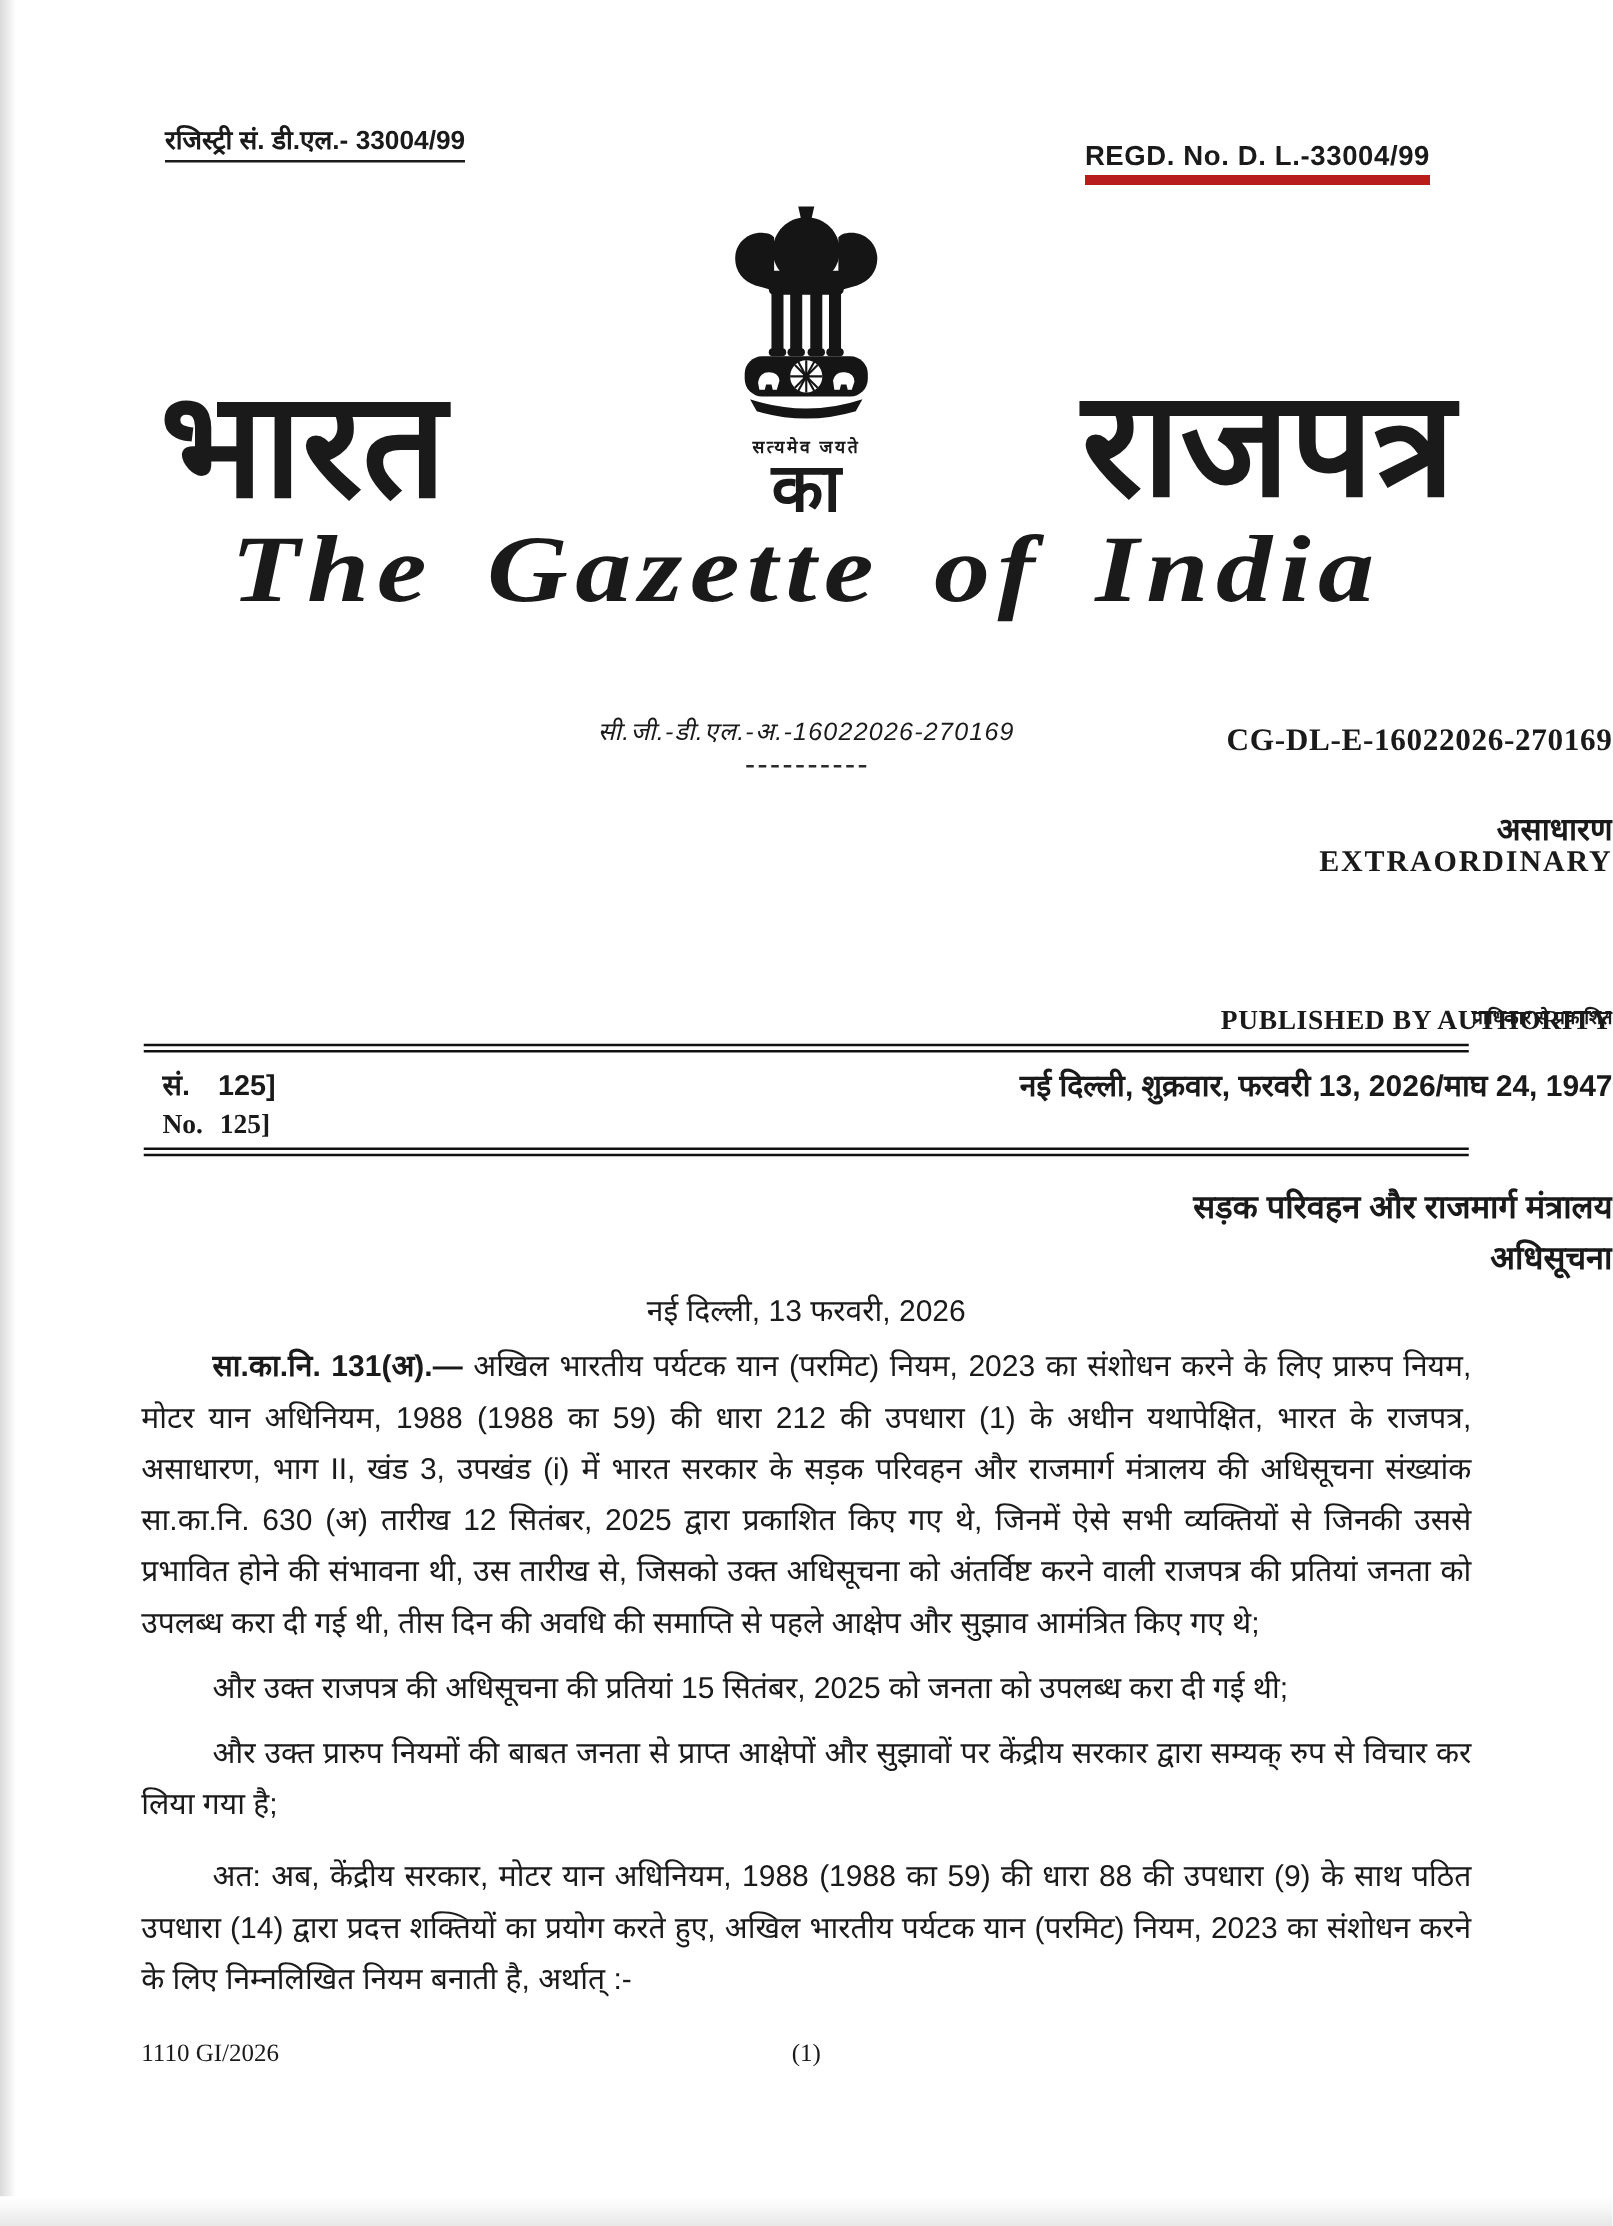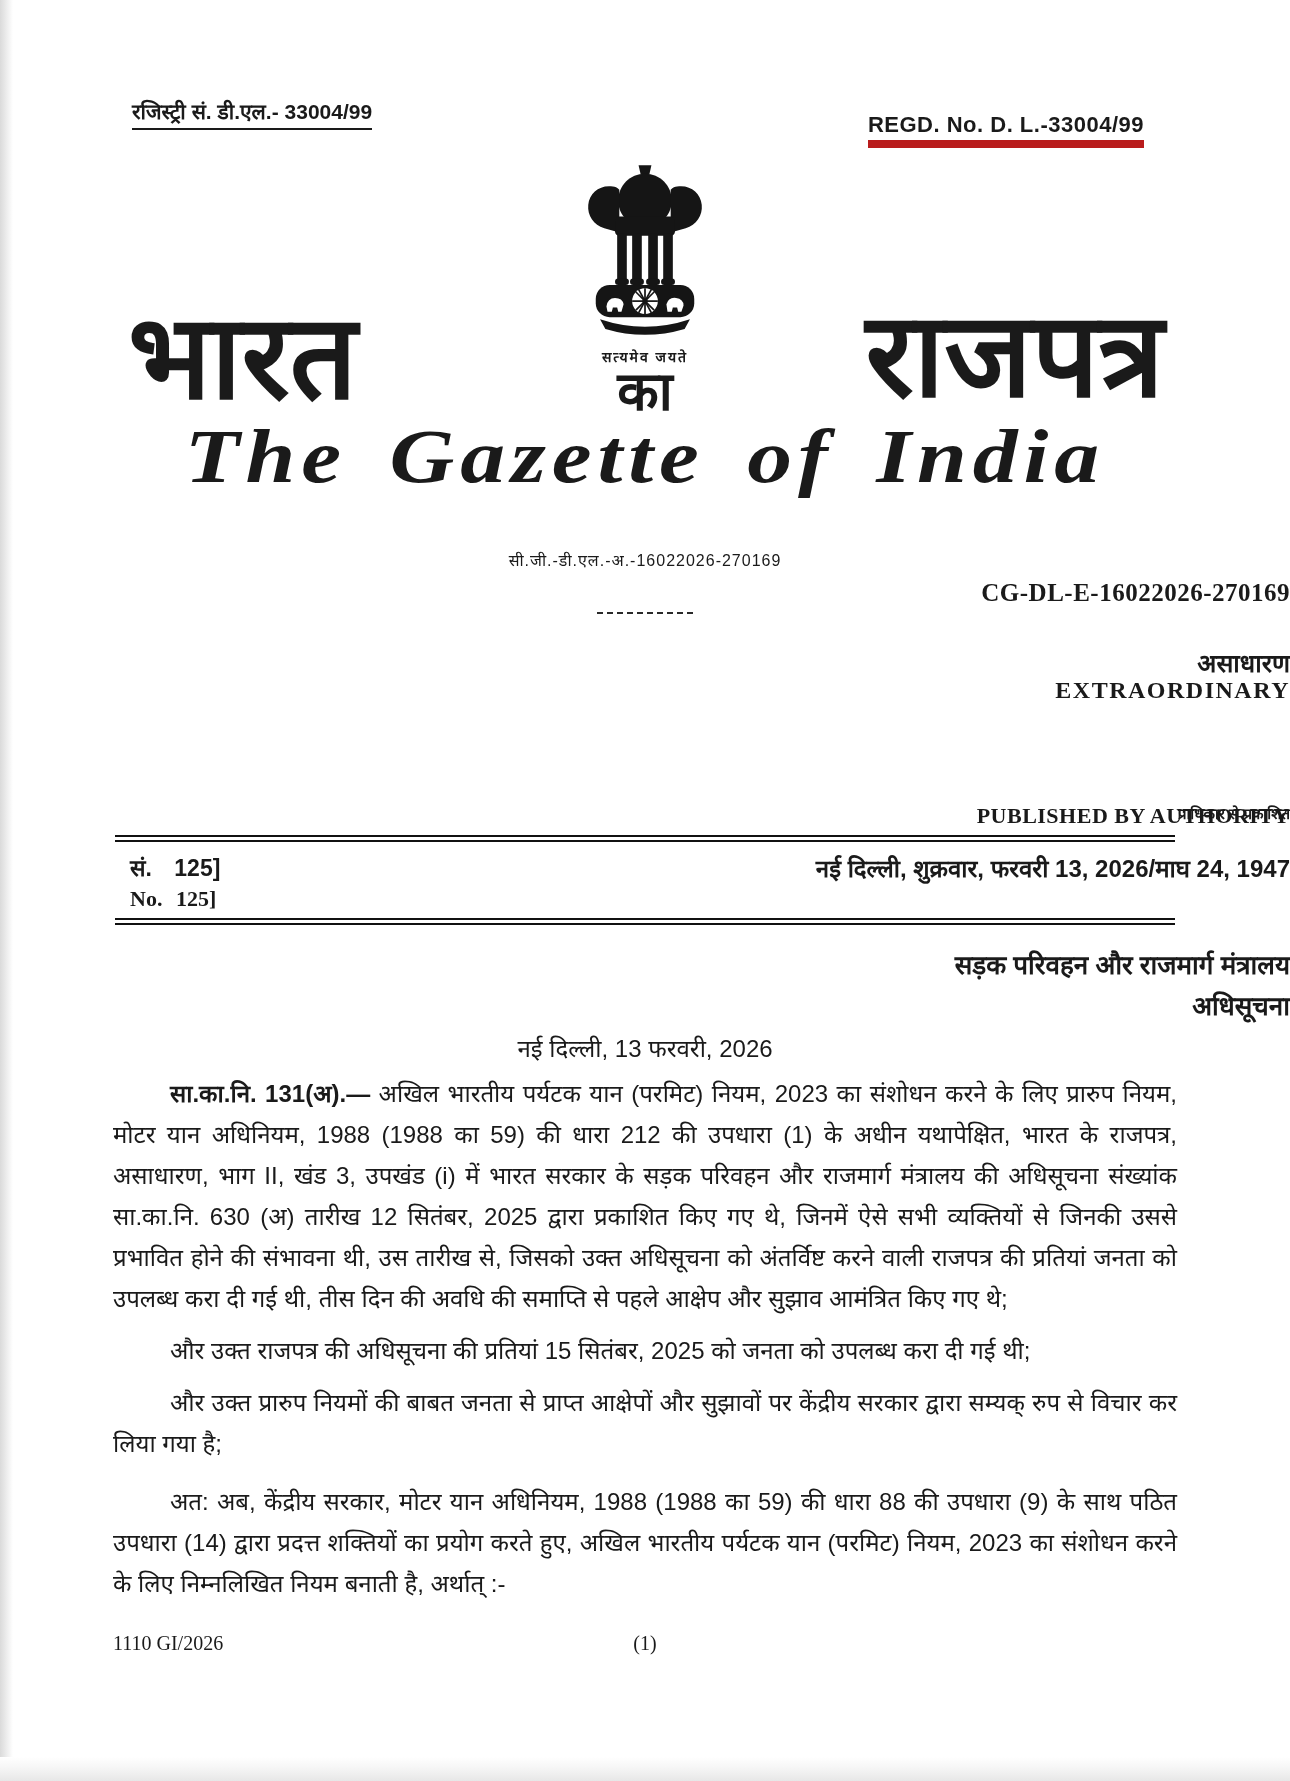--- a/index.html
+++ b/index.html
@@ -27,21 +27,21 @@
   .mast-left{left:128px;}
   .mast-right{right:126px;font-family:Liberation Serif, serif;}
   .emblem{left:50%;transform:translateX(-50%);top:163px;}
   .motto{top:347px;font-size:14px;font-weight:bold;letter-spacing:2px;}
   .mast-ka{top:364px;font-size:54px;font-weight:bold;line-height:1;}
 
   .gazette-title{top:418px;font-size:76px;font-weight:bold;font-style:italic;
     letter-spacing:5px;word-spacing:12px;transform:scaleX(1.18);transform-origin:center;
     line-height:1;white-space:nowrap;}
 
-  .code-hi{top:549px;font-size:16px;letter-spacing:1px;}
+  .code-hi{top:571px;font-size:20px;letter-spacing:1px;font-style:italic;}
   .code-en{top:579px;font-size:25px;letter-spacing:.5px;}
   .dash-orn{top:612px;left:50%;transform:translateX(-50%);width:96px;height:0;
     border-top:2px dashed #2a2a2a;}
 
   .asadharan{top:645px;font-size:25px;}
   .extraordinary{top:677px;font-size:24px;letter-spacing:1.5px;}
   .bhag{top:710px;font-size:25px;}
   .part{top:741px;font-size:25px;}
   .pradhikar{top:803px;font-size:15px;}
   .published{top:803px;font-size:22px;letter-spacing:.5px;}

